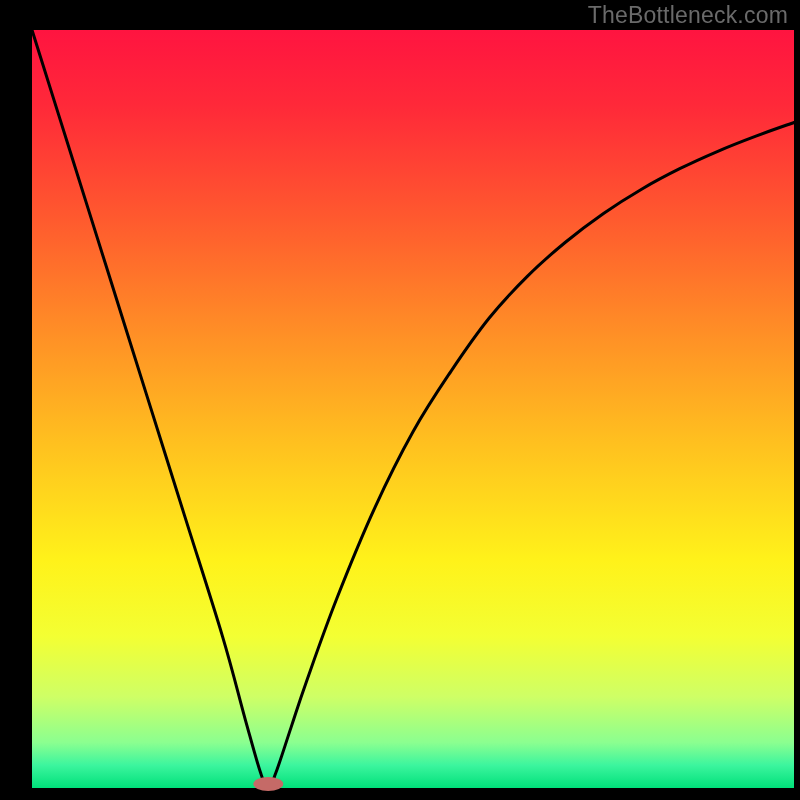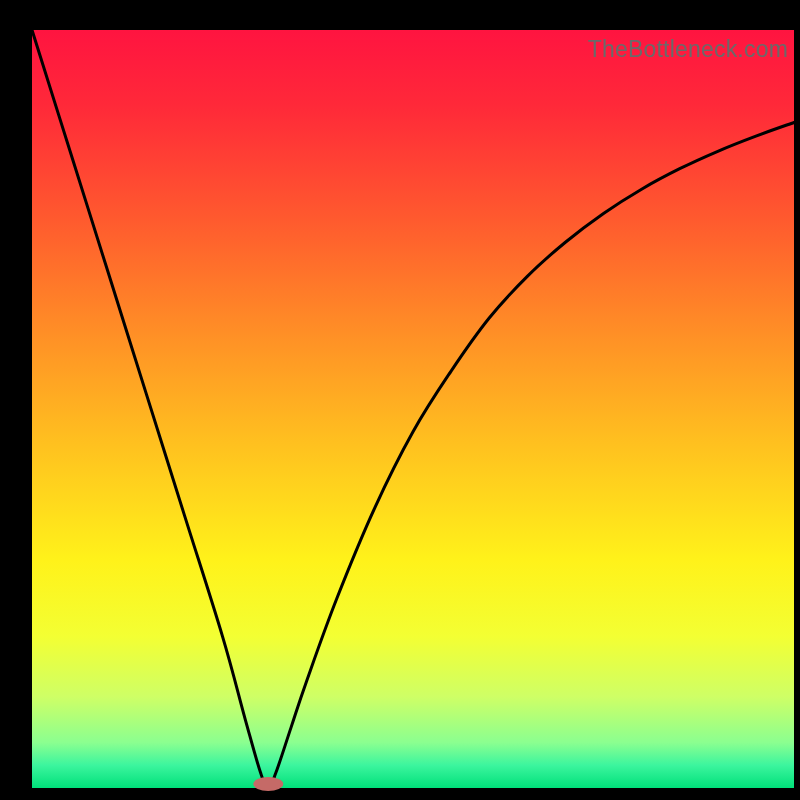--- a/index.html
+++ b/index.html
@@ -19,21 +19,20 @@
   }
   .watermark {
     position: absolute;
     top: 2px;
     right: 12px;
     color: #6a6a6a;
     font-size: 23px;
     font-weight: 400;
     letter-spacing: 0.2px;
     z-index: 5;
-    margin-top: 34px;
   }
   svg.plot {
     position: absolute;
     left: 0;
     top: 0;
     width: 800px;
     height: 800px;
     display: block;
   }
 </style>

